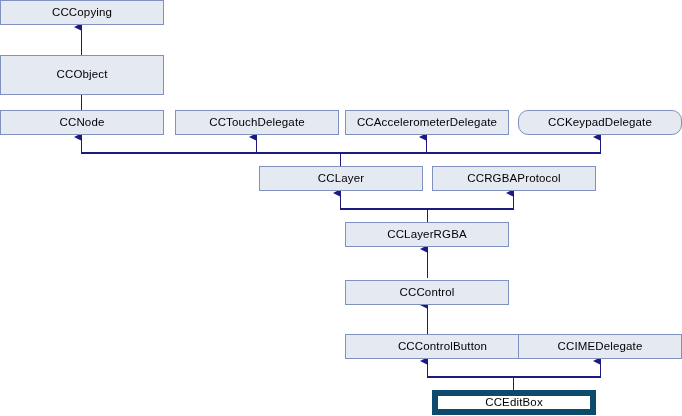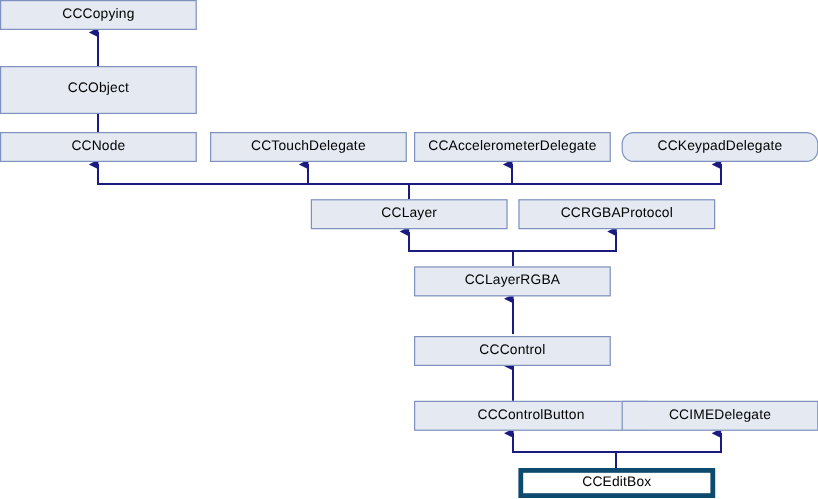--- a/index.html
+++ b/index.html
@@ -33,21 +33,21 @@
     justify-content: center;
     color: #000000;
     font-size: 11.5px;
     line-height: 1;
     letter-spacing: 0.15px;
     white-space: nowrap;
     overflow: hidden;
   }
   .node.current {
     background: #ffffff;
-    border: 4px solid #0c4a6e;
+    border: 6px solid #0c4a6e;
   }
   .node-label {
     pointer-events: none;
   }
 </style>
 </head>
 <body>
 
 <div id="diagram">
 

